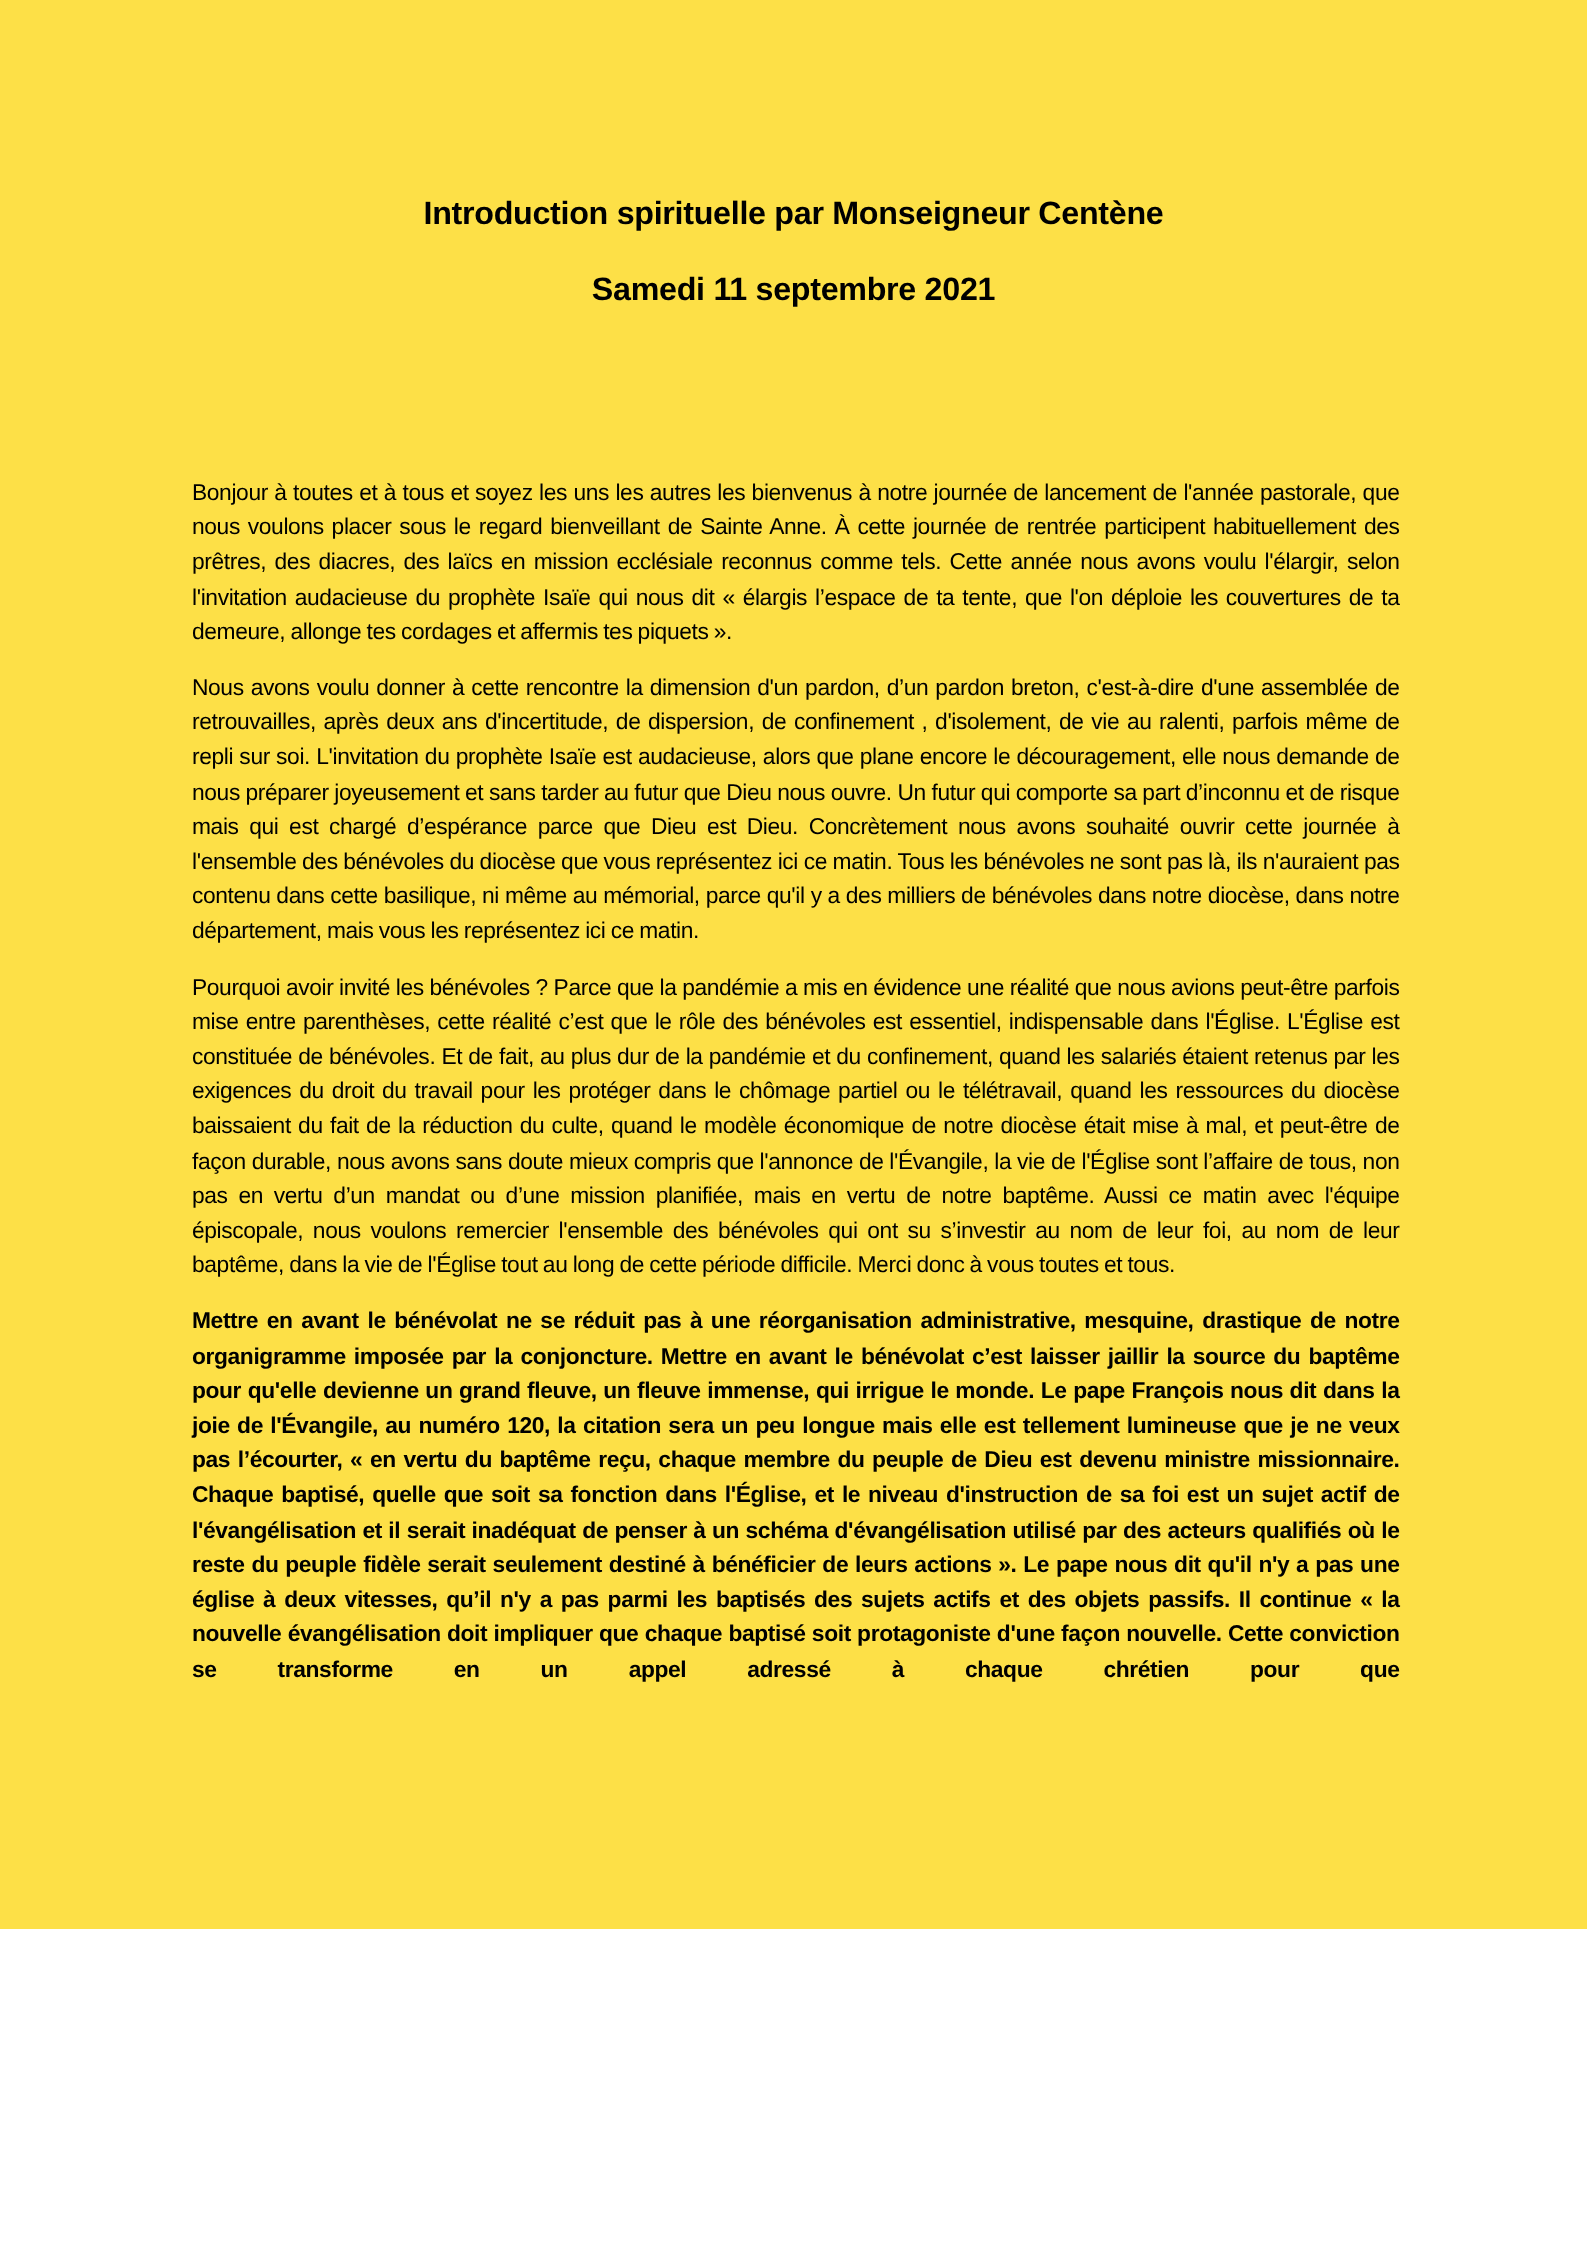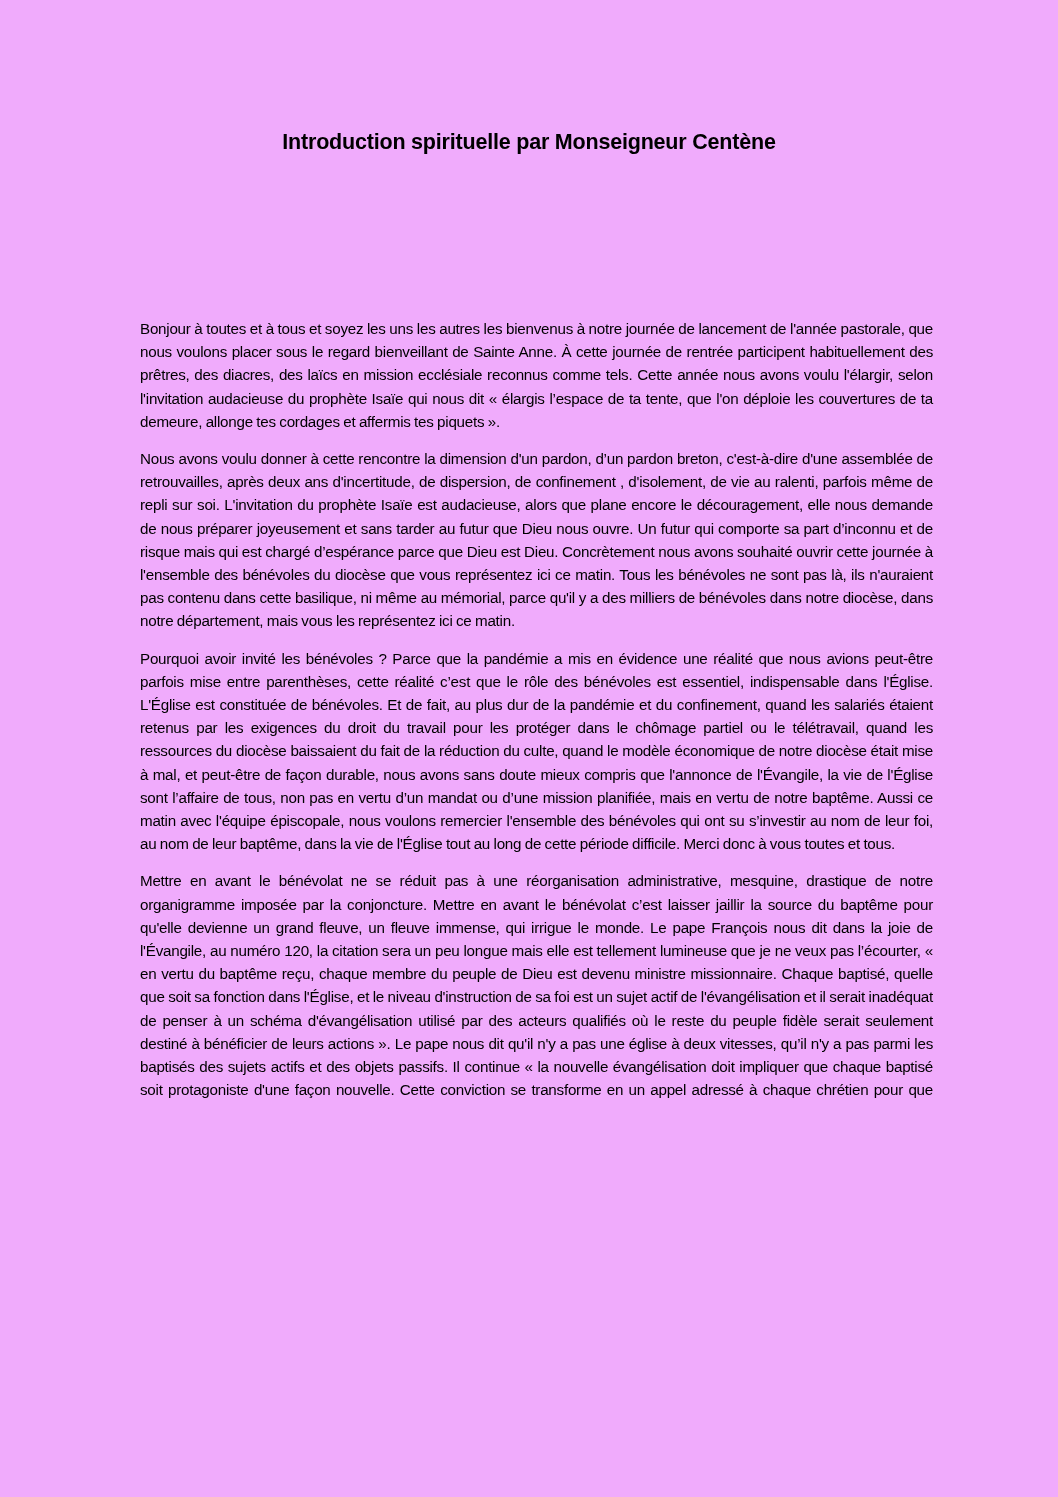--- a/index.html
+++ b/index.html
@@ -13,22 +13,22 @@
       position: relative;
       overflow: hidden;
       font-family: "Liberation Sans", "DejaVu Sans", sans-serif;
       color: #000000;
     }
     .page {
       position: absolute;
       left: 0;
       top: 0;
       width: 1058px;
-      height: 1497px;
-      background: #f0abfc;
+      height: 1286px;
+      background: #fde047;
     }
     .titles {
       position: absolute;
       left: 120px;
       top: 128px;
       width: 818px;
       text-align: center;
     }
     .title-line {
       font-weight: bold;
@@ -40,34 +40,36 @@
     .body {
       position: absolute;
       left: 128px;
       top: 317px;
       width: 805px;
     }
     .para {
       font-size: 15.2px;
       line-height: 23.2px;
       text-align: justify;
-      margin: 0 0 14px 12px;
+      margin: 0 0 14px 0;
       letter-spacing: -0.25px;
       word-spacing: -0.5px;
     }
     .para:last-child {
       text-align-last: justify;
+      font-weight: bold;
     }
   </style>
 </head>
 <body>
 
 <div class="page">
   <div class="titles">
     <div class="title-line">Introduction spirituelle par Monseigneur Centène</div>
+    <div class="title-line">Samedi 11 septembre 2021</div>
   </div>
 
   <div class="body">
     <p class="para">Bonjour à toutes et à tous et soyez les uns les autres les bienvenus à notre journée de lancement de l'année pastorale, que nous voulons placer sous le regard bienveillant de Sainte Anne. À cette journée de rentrée participent habituellement des prêtres, des diacres, des laïcs en mission ecclésiale reconnus comme tels. Cette année nous avons voulu l'élargir, selon l'invitation audacieuse du prophète Isaïe qui nous dit « élargis l’espace de ta tente, que l'on déploie les couvertures de ta demeure, allonge tes cordages et affermis tes piquets ».</p>
     <p class="para">Nous avons voulu donner à cette rencontre la dimension d'un pardon, d’un pardon breton, c'est-à-dire d'une assemblée de retrouvailles, après deux ans d'incertitude, de dispersion, de confinement , d'isolement, de vie au ralenti, parfois même de repli sur soi. L'invitation du prophète Isaïe est audacieuse, alors que plane encore le découragement, elle nous demande de nous préparer joyeusement et sans tarder au futur que Dieu nous ouvre. Un futur qui comporte sa part d’inconnu et de risque mais qui est chargé d’espérance parce que Dieu est Dieu. Concrètement nous avons souhaité ouvrir cette journée à l'ensemble des bénévoles du diocèse que vous représentez ici ce matin. Tous les bénévoles ne sont pas là, ils n'auraient pas contenu dans cette basilique, ni même au mémorial, parce qu'il y a des milliers de bénévoles dans notre diocèse, dans notre département, mais vous les représentez ici ce matin.</p>
     <p class="para">Pourquoi avoir invité les bénévoles ? Parce que la pandémie a mis en évidence une réalité que nous avions peut-être parfois mise entre parenthèses, cette réalité c’est que le rôle des bénévoles est essentiel, indispensable dans l'Église. L'Église est constituée de bénévoles. Et de fait, au plus dur de la pandémie et du confinement, quand les salariés étaient retenus par les exigences du droit du travail pour les protéger dans le chômage partiel ou le télétravail, quand les ressources du diocèse baissaient du fait de la réduction du culte, quand le modèle économique de notre diocèse était mise à mal, et peut-être de façon durable, nous avons sans doute mieux compris que l'annonce de l'Évangile, la vie de l'Église sont l’affaire de tous, non pas en vertu d’un mandat ou d’une mission planifiée, mais en vertu de notre baptême. Aussi ce matin avec l'équipe épiscopale, nous voulons remercier l'ensemble des bénévoles qui ont su s’investir au nom de leur foi, au nom de leur baptême, dans la vie de l'Église tout au long de cette période difficile. Merci donc à vous toutes et tous.</p>
     <p class="para">Mettre en avant le bénévolat ne se réduit pas à une réorganisation administrative, mesquine, drastique de notre organigramme imposée par la conjoncture. Mettre en avant le bénévolat c’est laisser jaillir la source du baptême pour qu'elle devienne un grand fleuve, un fleuve immense, qui irrigue le monde. Le pape François nous dit dans la joie de l'Évangile, au numéro 120, la citation sera un peu longue mais elle est tellement lumineuse que je ne veux pas l’écourter, « en vertu du baptême reçu, chaque membre du peuple de Dieu est devenu ministre missionnaire. Chaque baptisé, quelle que soit sa fonction dans l'Église, et le niveau d'instruction de sa foi est un sujet actif de l'évangélisation et il serait inadéquat de penser à un schéma d'évangélisation utilisé par des acteurs qualifiés où le reste du peuple fidèle serait seulement destiné à bénéficier de leurs actions ». Le pape nous dit qu'il n'y a pas une église à deux vitesses, qu’il n'y a pas parmi les baptisés des sujets actifs et des objets passifs. Il continue « la nouvelle évangélisation doit impliquer que chaque baptisé soit protagoniste d'une façon nouvelle. Cette conviction se transforme en un appel adressé à chaque chrétien pour que</p>
   </div>
 </div>
 

